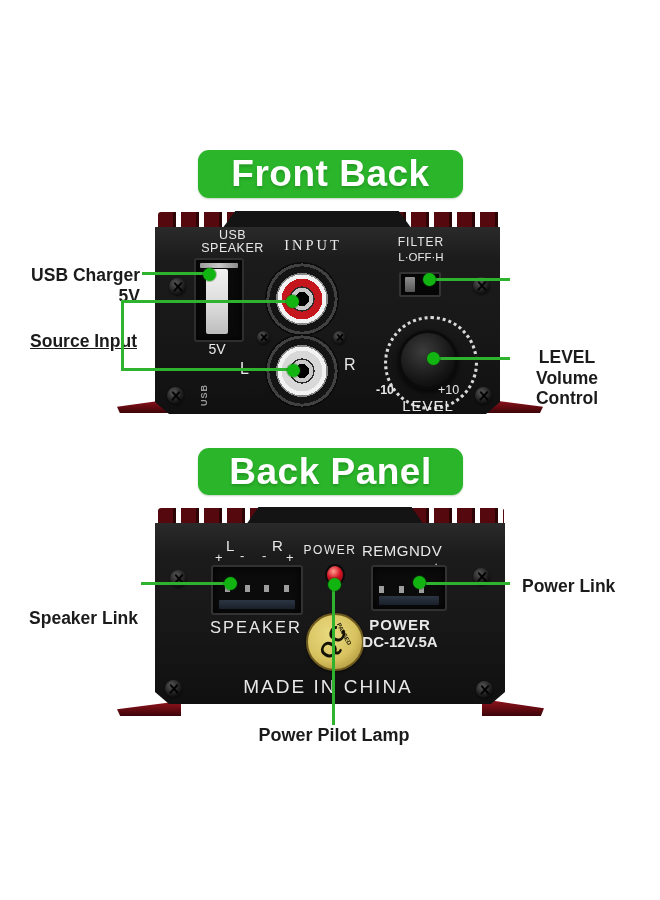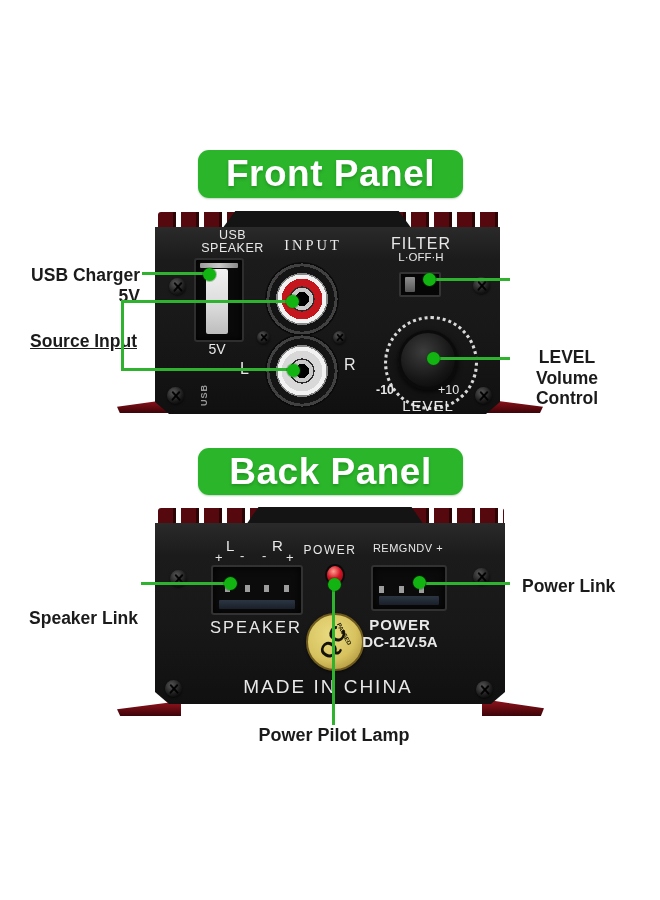--- a/index.html
+++ b/index.html
@@ -103,21 +103,21 @@
   .clabel { position:absolute; z-index:5; color:var(--label-black,#1b1b1b);
     font-size:17.5px; font-weight:700; line-height:1.18; }
   .r-align { text-align:right; }
 </style>
 </head>
 <body>
 
 <div class="stage">
 
   <div class="banner" style="left:198px;top:150px;width:265px;height:48px;">
-    <span class="banner-text">Front Panel</span>
+    <span class="banner-text">Front Back</span>
   </div>
 
   <div class="fins" style="left:158px;top:212px;width:344px;height:16px;"></div>
   <div class="raised" style="left:222px;top:211px;width:190px;height:18px;"></div>
   <div class="flange l" style="left:117px;top:399px;width:56px;height:14px;"></div>
   <div class="flange r" style="left:483px;top:399px;width:60px;height:14px;"></div>
   <div class="panel" style="left:155px;top:227px;width:345px;height:187px;"></div>
 
   <div class="screw" style="left:169px;top:278px;"></div>
   <div class="screw" style="left:473px;top:277px;"></div>
@@ -136,21 +136,21 @@
   </div>
   <div class="ptext center" style="left:196px;top:342px;width:42px;font-size:14px;">5V</div>
   <div class="ptext" style="left:200px;top:356px;width:20px;height:50px;writing-mode:vertical-rl;transform:rotate(180deg);font-size:9px;font-weight:700;color:#9a9a9a;letter-spacing:1px;">USB</div>
 
   <div class="ptext center" style="left:270px;top:238px;width:86px;font-size:14.5px;letter-spacing:3px;font-family:Liberation Serif, serif;">INPUT</div>
   <div class="rca" style="left:265px;top:262px;--ring:var(--rca-red,#c4161c);"></div>
   <div class="rca" style="left:265px;top:334px;--ring:var(--rca-white,#d8d8d8);"></div>
   <div class="ptext" style="left:240px;top:361px;font-size:16px;">L</div>
   <div class="ptext" style="left:344px;top:357px;font-size:16px;">R</div>
 
-  <div class="ptext center" style="left:386px;top:236px;width:70px;font-size:16px;letter-spacing:1px;">FILTER</div>
+  <div class="ptext center" style="left:386px;top:236px;width:70px;font-size:12px;letter-spacing:1px;">FILTER</div>
   <div class="ptext center" style="left:386px;top:251px;width:70px;font-size:11.5px;">L·OFF·H</div>
   <div class="switch" style="left:399px;top:272px;width:38px;height:21px;"></div>
 
   <div class="tick-ring" style="left:384px;top:316px;width:88px;height:88px;"></div>
   <div class="knob" style="left:398px;top:330px;width:60px;height:60px;"></div>
   <div class="ptext" style="left:376px;top:384px;font-size:12.5px;font-weight:bold;">-10</div>
   <div class="ptext" style="left:438px;top:384px;font-size:12.5px;">+10</div>
   <div class="ptext center" style="left:392px;top:398px;width:72px;font-size:15px;letter-spacing:1px;">LEVEL</div>
 
   <div class="clabel r-align" style="left:10px;top:265px;width:130px;">USB Charger 5V</div>
@@ -187,21 +187,21 @@
   <div class="screw" style="left:165px;top:680px;"></div>
   <div class="screw" style="left:476px;top:681px;"></div>
 
   <div class="ptext" style="left:226px;top:538px;font-size:15px;">L</div>
   <div class="ptext" style="left:272px;top:538px;font-size:15px;">R</div>
   <div class="ptext" style="left:215px;top:551px;font-size:13px;">+</div>
   <div class="ptext" style="left:240px;top:549px;font-size:13px;">-</div>
   <div class="ptext" style="left:262px;top:549px;font-size:13px;">-</div>
   <div class="ptext" style="left:286px;top:551px;font-size:13px;">+</div>
   <div class="ptext center" style="left:300px;top:544px;width:60px;font-size:12px;letter-spacing:1.5px;">POWER</div>
-  <div class="ptext" style="left:362px;top:543px;width:92px;display:flex;justify-content:center;font-size:11px;letter-spacing:.5px;">
+  <div class="ptext" style="left:362px;top:543px;width:92px;display:flex;justify-content:center;font-size:15px;letter-spacing:.5px;">
     <span>REM</span>
     <span>GND</span>
     <span>V +</span>
   </div>
 
   <div class="tblock" style="left:211px;top:565px;width:88px;height:46px;"></div>
   <div class="tmarks four" style="left:225px;top:585px;width:66px;"></div>
   <div class="led" style="left:327px;top:566px;"></div>
   <div class="tblock" style="left:371px;top:565px;width:72px;height:42px;"></div>
   <div class="tmarks three" style="left:379px;top:586px;width:46px;"></div>

